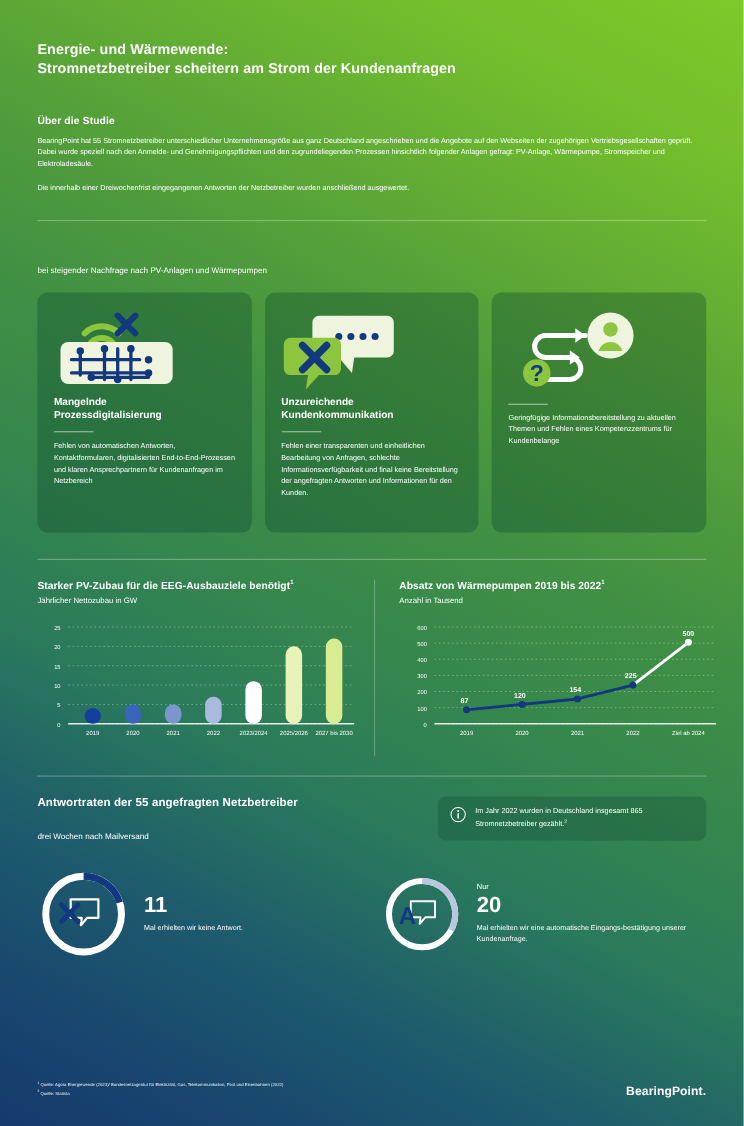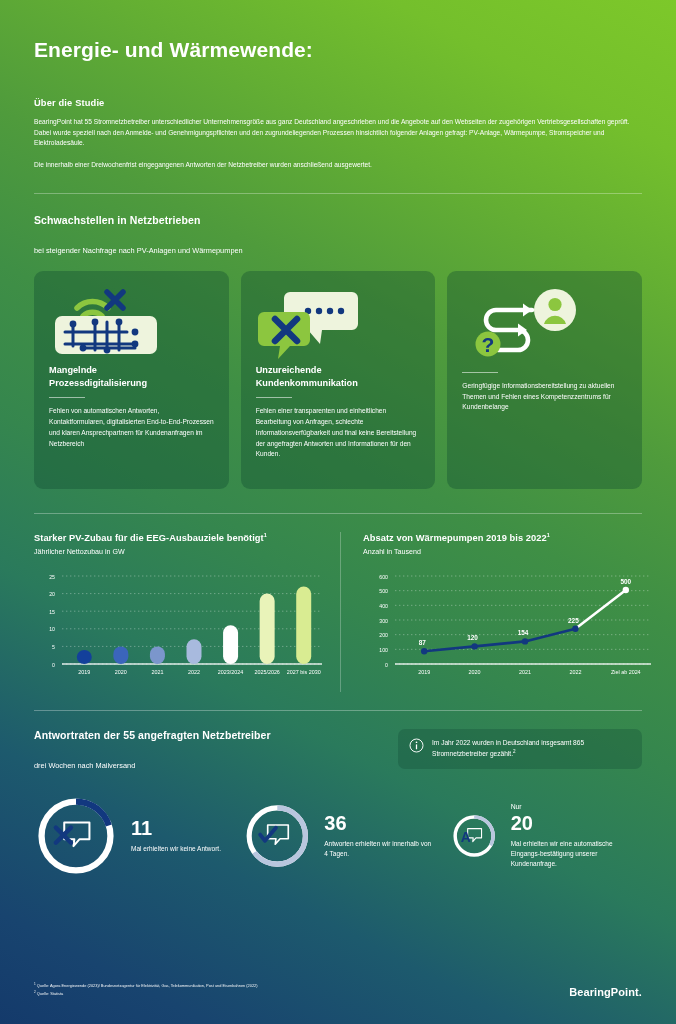--- a/index.html
+++ b/index.html
@@ -19,21 +19,21 @@
         #74bf2c 89%,
         #7dc82a 100%);
     color:#ffffff;
     overflow:hidden;
     position:relative;
   }
   .page { position:relative; width:676px; height:1024px; }
 
   
   .header { padding:36px 34px 0 34px; }
-  .h-title { font-size:21px; font-weight:700; line-height:1.34; letter-spacing:.1px; }
+  .h-title { font-size:13px; font-weight:700; line-height:1.34; letter-spacing:.1px; }
   .h-title .l2 { display:block; }
 
   .about { margin-top:34px; }
   .about-h { font-size:9.3px; font-weight:700; letter-spacing:.15px; }
   .about-p { font-size:6.6px; line-height:1.62; margin-top:9px; max-width:610px; font-weight:400; }
   .about-p2 { margin-top:11px; }
 
   .divider { height:1px; background:rgba(255,255,255,.30); margin:22px 34px 0 34px; }
 
   
@@ -94,33 +94,33 @@
   .brand { font-size:11px; font-weight:700; letter-spacing:.1px; }
 </style>
 </head>
 <body>
 
 <div class="page">
 
   <div class="header">
     <div class="h-title">
       <span class="l1">Energie- und Wärmewende:</span>
+      <span class="l2">Stromnetzbetreiber scheitern am Strom der Kundenanfragen</span>
     </div>
 
     <div class="about">
       <div class="about-h">Über die Studie</div>
       <div class="about-p">BearingPoint hat 55 Stromnetzbetreiber unterschiedlicher Unternehmensgröße aus ganz Deutschland angeschrieben und die Angebote auf den Webseiten der zugehörigen Vertriebsgesellschaften geprüft. Dabei wurde speziell nach den Anmelde- und Genehmigungspflichten und den zugrundeliegenden Prozessen hinsichtlich folgender Anlagen gefragt: PV-Anlage, Wärmepumpe, Stromspeicher und Elektroladesäule.</div>
       <div class="about-p about-p2">Die innerhalb einer Dreiwochenfrist eingegangenen Antworten der Netzbetreiber wurden anschließend ausgewertet.</div>
     </div>
   </div>
 
   <div class="divider"></div>
 
   <div class="sec1">
-    <div class="sec-h">Schwachstellen in Netzbetrieben</div>
     <div class="sec-sub">bei steigender Nachfrage nach PV-Anlagen und Wärmepumpen</div>
 
     <div class="cards">
 
       <div class="card">
         <div class="card-icon">
           <svg width="120" height="76" viewBox="0 0 120 76">
             <g fill="none" stroke="#8cc63f" stroke-width="5.5" stroke-linecap="round">
               <path d="M28 22 a22 22 0 0 1 31 0"></path>
               <path d="M34 30 a14 14 0 0 1 19 0"></path>
@@ -311,34 +311,20 @@
             <path d="M36 34 h30 v20 h-12 l-7 8 l1 -8 h-12 z" fill="none" stroke="#ffffff" stroke-width="2.4" stroke-linejoin="round"></path>
             <path d="M26 40 L44 58 M44 40 L26 58" stroke="#12387f" stroke-width="5.2" stroke-linecap="round"></path>
           </g>
         </svg>
         <div>
           <div class="d-num">11</div>
           <div class="d-cap">Mal erhielten wir keine Antwort.</div>
         </div>
       </div>
 
-      <div class="donut-item">
-        <svg width="84" height="84" viewBox="0 0 100 100">
-          <circle cx="50" cy="50" r="41" fill="none" stroke="#ffffff" stroke-width="7.5"></circle>
-          <circle id="arc1" cx="50" cy="50" r="41" fill="none" stroke="#b9c6de" stroke-width="7.5" stroke-linecap="butt" transform="rotate(-90 50 50)" stroke-dasharray="167.44688843633597 90.16370915802705"></circle>
-          <g>
-            <path d="M36 34 h30 v20 h-12 l-7 8 l1 -8 h-12 z" fill="none" stroke="#ffffff" stroke-width="2.4" stroke-linejoin="round"></path>
-            <path d="M25 48 l7 9 l16 -19" fill="none" stroke="#12387f" stroke-width="5.6" stroke-linecap="round" stroke-linejoin="round"></path>
-          </g>
-        </svg>
-        <div>
-          <div class="d-num">36</div>
-          <div class="d-cap">Antworten erhielten wir innerhalb von 4 Tagen.</div>
-        </div>
-      </div>
 
       <div class="donut-item">
         <svg width="84" height="84" viewBox="0 0 100 100">
           <circle cx="50" cy="50" r="41" fill="none" stroke="#ffffff" stroke-width="7.5"></circle>
           <circle id="arc2" cx="50" cy="50" r="41" fill="none" stroke="#b9c6de" stroke-width="7.5" stroke-linecap="butt" transform="rotate(-90 50 50)" stroke-dasharray="85.0114972061398 172.59910038822323"></circle>
           <g>
             <path d="M36 34 h30 v20 h-12 l-7 8 l1 -8 h-12 z" fill="none" stroke="#ffffff" stroke-width="2.4" stroke-linejoin="round"></path>
             <text x="32" y="62" text-anchor="middle" font-size="30" font-weight="700" fill="#12387f">A</text>
           </g>
         </svg>

